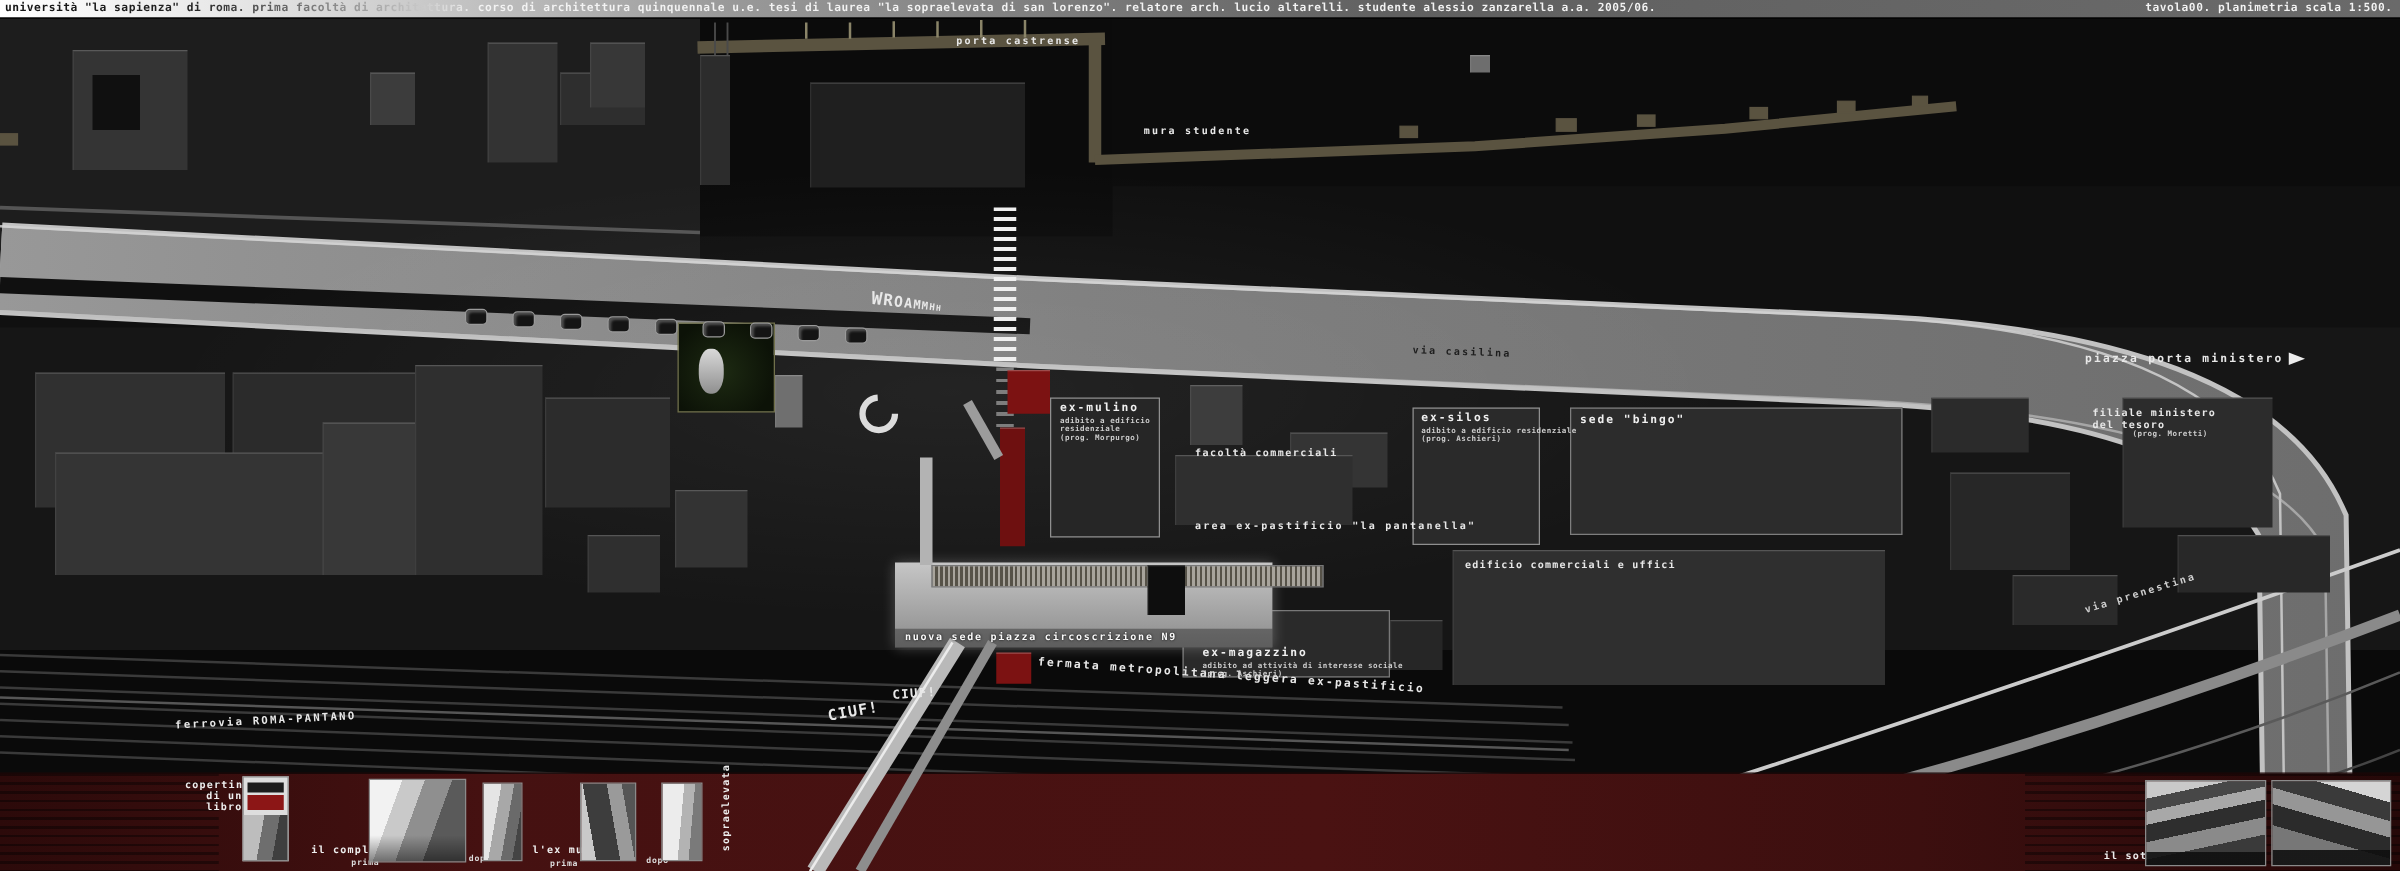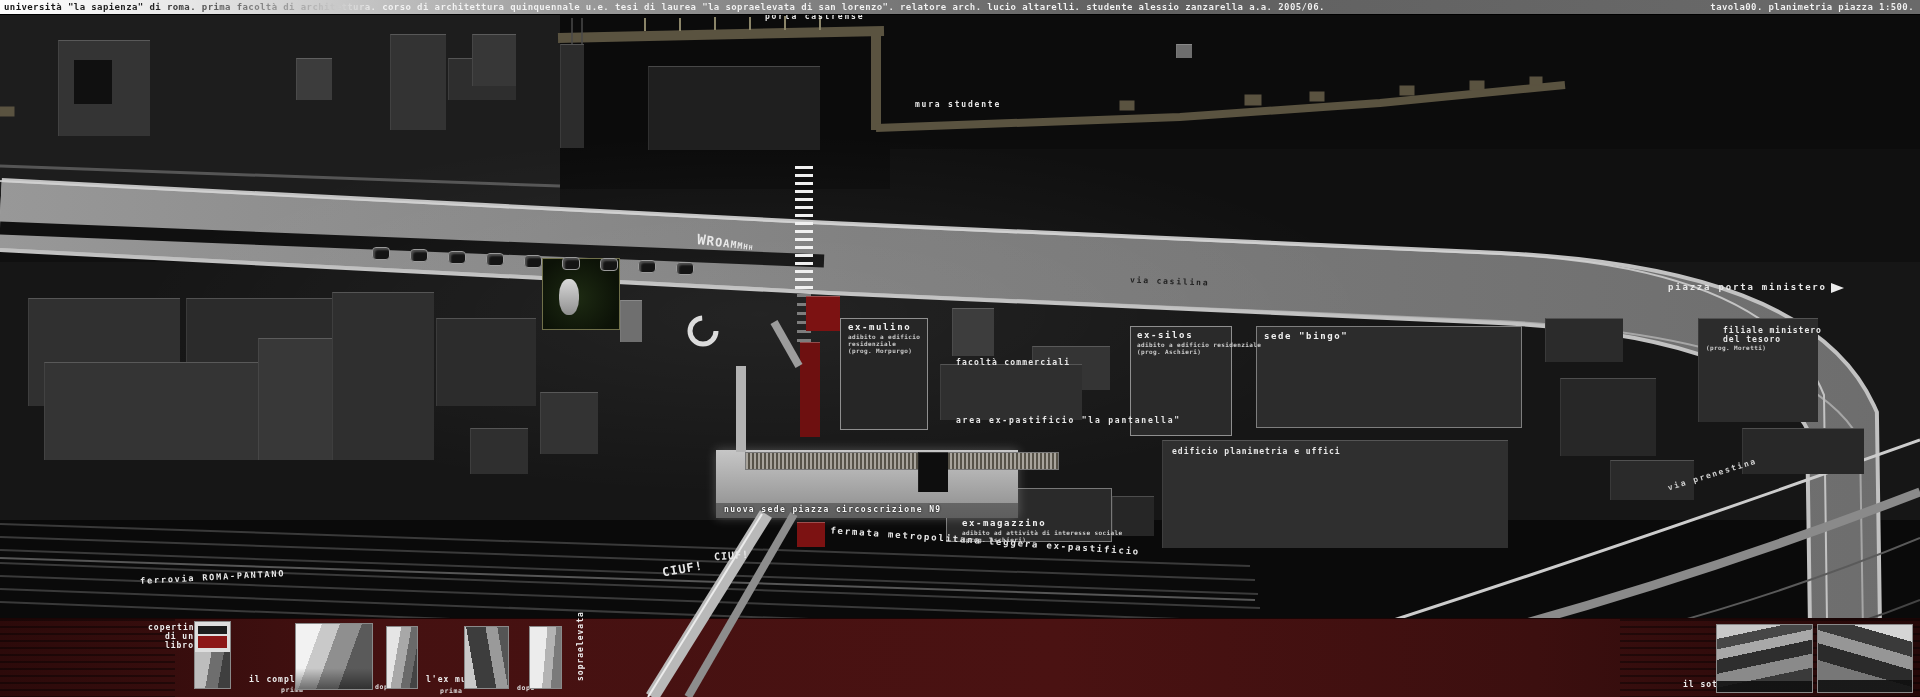--- a/index.html
+++ b/index.html
@@ -64,21 +64,21 @@
        border-bottom:5px solid transparent;border-left:13px solid #ececec;vertical-align:middle;margin-left:4px;}
 </style>
 </head>
 <body>
 
 <div class="stage">
 
   <div class="hdr">
     <div class="hdr-text">
       <span>università "la sapienza" di roma. prima facoltà di architettura. corso di architettura quinquennale u.e. tesi di laurea "la sopraelevata di san lorenzo". relatore arch. lucio altarelli. studente alessio zanzarella a.a. 2005/06.</span>
-      <span>tavola00. planimetria piazza 1:500.</span>
+      <span>tavola00. planimetria scala 1:500.</span>
     </div>
   </div>
 
   <svg class="layer" width="1920" height="697" viewBox="0 0 1920 697">
     <defs>
       <linearGradient id="roadg" x1="0" y1="0" x2="1920" y2="0" gradientUnits="userSpaceOnUse">
         <stop offset="0" stop-color="#989898"></stop>
           <stop offset="0.45" stop-color="#7d7d7d"></stop>
         <stop offset="1" stop-color="#6d6d6d"></stop>
       </linearGradient>
@@ -205,52 +205,52 @@
       <div class="traincar" style="left: 410px; top: 248.9px;"></div>
       <div class="traincar" style="left: 448px; top: 250.8px;"></div>
       <div class="traincar" style="left: 486px; top: 252.7px;"></div>
       <div class="traincar" style="left: 524px; top: 254.6px;"></div>
       <div class="traincar" style="left: 562px; top: 256.5px;"></div>
       <div class="traincar" style="left: 600px; top: 258.4px;"></div>
       <div class="traincar" style="left: 638px; top: 260.3px;"></div>
       <div class="traincar" style="left: 676px; top: 262.2px;"></div>
     </div>
 
-  <div class="lbl" style="left:765px;top:12px">porta castrense</div>
+  <div class="lbl" style="left:765px;top:28px">porta castrense</div>
   <div class="lbl" style="left:915px;top:100px">mura studente</div>
   <div class="lbl dark-lbl" style="left:1130px;top:277px;transform:rotate(2deg)">via casilina</div>
   <div class="lbl" style="left:1668px;top:282px;font-size:9px">
     <span>piazza porta ministero</span><span class="arrow-right"></span>
   </div>
   <div class="lbl" style="left:1666px;top:470px;transform:rotate(-17deg);color:#cfcfcf">via prenestina</div>
   <div class="lbl" style="left:140px;top:572px;transform:rotate(-3deg);font-size:8.5px">ferrovia ROMA-PANTANO</div>
   <div class="lbl" style="left:697px;top:234px;transform:rotate(6deg);letter-spacing:1px"><span style="font-size: 14px;">W</span><span style="font-size: 12.9px;">R</span><span style="font-size: 11.8px;">O</span><span style="font-size: 10.7px;">A</span><span style="font-size: 9.6px;">M</span><span style="font-size: 8.5px;">M</span><span style="font-size: 7.4px;">H</span><span style="font-size: 6.3px;">H</span></div>
   <div class="lbl" style="left:662px;top:562px;transform:rotate(-10deg);font-size:12px;letter-spacing:1px">CIUF!</div>
   <div class="lbl" style="left:714px;top:550px;transform:rotate(-4deg);font-size:10px;letter-spacing:1px">CIUF!</div>
   <div class="lbl" style="left:956px;top:416px">area ex-pastificio "la pantanella"</div>
   <div class="lbl" style="left:956px;top:358px;letter-spacing:1.2px">facoltà commerciali</div>
   <div class="lbl-title" style="left:1264px;top:331px">sede "bingo"</div>
-  <div class="lbl" style="left:1172px;top:447px;letter-spacing:1px">edificio planimetria e uffici</div>
+  <div class="lbl" style="left:1172px;top:447px;letter-spacing:1px">edificio commerciali e uffici</div>
   <div class="lbl" style="left:724px;top:505px;letter-spacing:1.4px;color:#fafafa;text-shadow:0 0 2px #000">nuova sede piazza circoscrizione N9</div>
   <div class="lbl" style="left:830px;top:536px;transform:rotate(4deg);font-size:9px">fermata metropolitana leggera ex-pastificio</div>
 
   <div class="lbl-title" style="left:848px;top:322px">ex-mulino</div>
   <div class="sub" style="left:848px;top:333px">adibito a edificio
 residenziale
 (prog. Morpurgo)</div>
 
   <div class="lbl-title" style="left:1137px;top:330px">ex-silos</div>
   <div class="sub" style="left:1137px;top:341px">adibito a edificio residenziale
 (prog. Aschieri)</div>
 
   <div class="lbl-title" style="left:962px;top:518px">ex-magazzino</div>
   <div class="sub" style="left:962px;top:529px">adibito ad attività di interesse sociale
 (prog. Aschieri)</div>
 
-  <div class="lbl" style="left:1723px;top:326px;letter-spacing:1px;white-space:pre-line;line-height:9px">filiale ministero
+  <div class="lbl" style="left:1674px;top:326px;letter-spacing:1px;white-space:pre-line;line-height:9px">filiale ministero
 del tesoro</div>
   <div class="sub" style="left:1706px;top:344px">(prog. Moretti)</div>
 
   <svg class="layer" style="z-index:5" width="1920" height="697" viewBox="0 0 1920 697">
     <g fill="none">
       <path d="M741,366 L741,452" stroke="#b3b3b3" stroke-width="10"></path>
       <path d="M774,322 L799,366" stroke="#9c9c9c" stroke-width="8"></path>
       <circle cx="703" cy="331" r="13" stroke="#dcdcdc" stroke-width="5" stroke-dasharray="60 22"></circle>
       <path d="M766,514 L652,697" stroke="#b9b9b9" stroke-width="14"></path>
       <path d="M762,514 L648,697" stroke="#ececec" stroke-width="2"></path>

